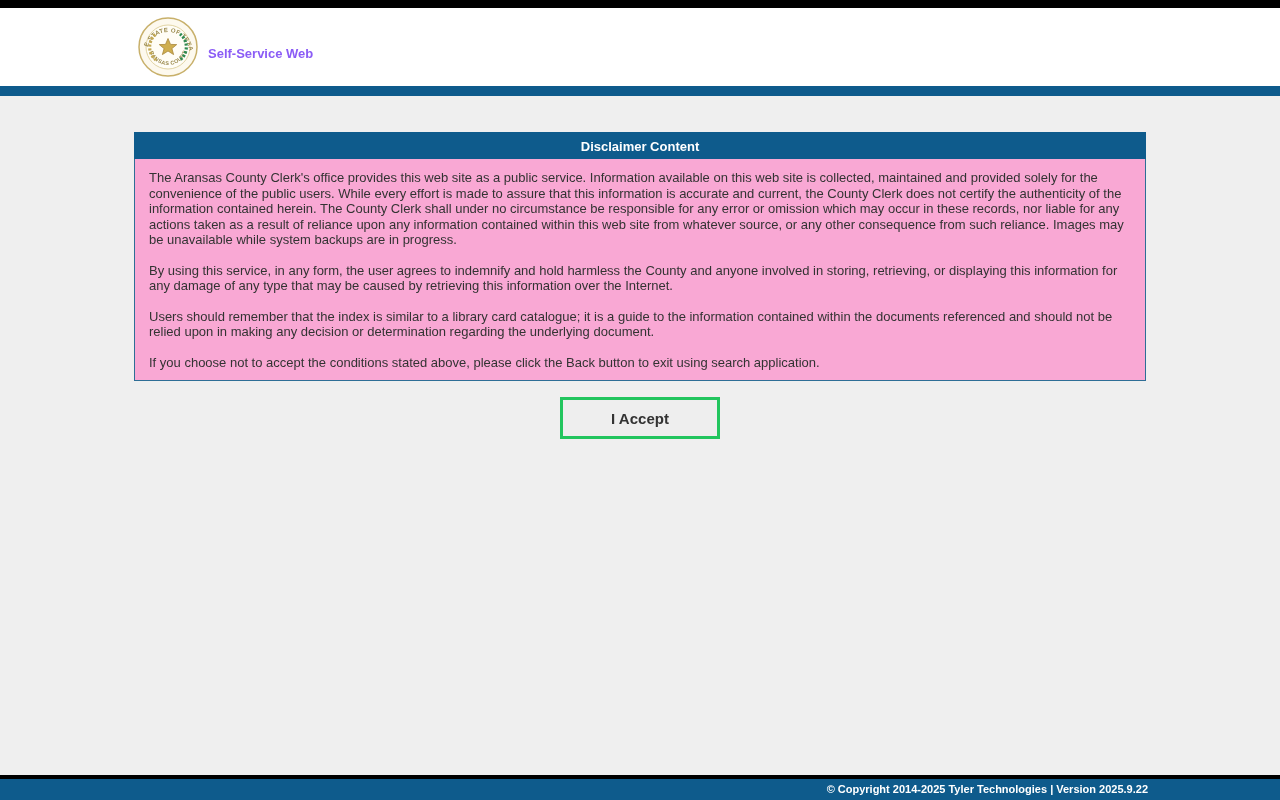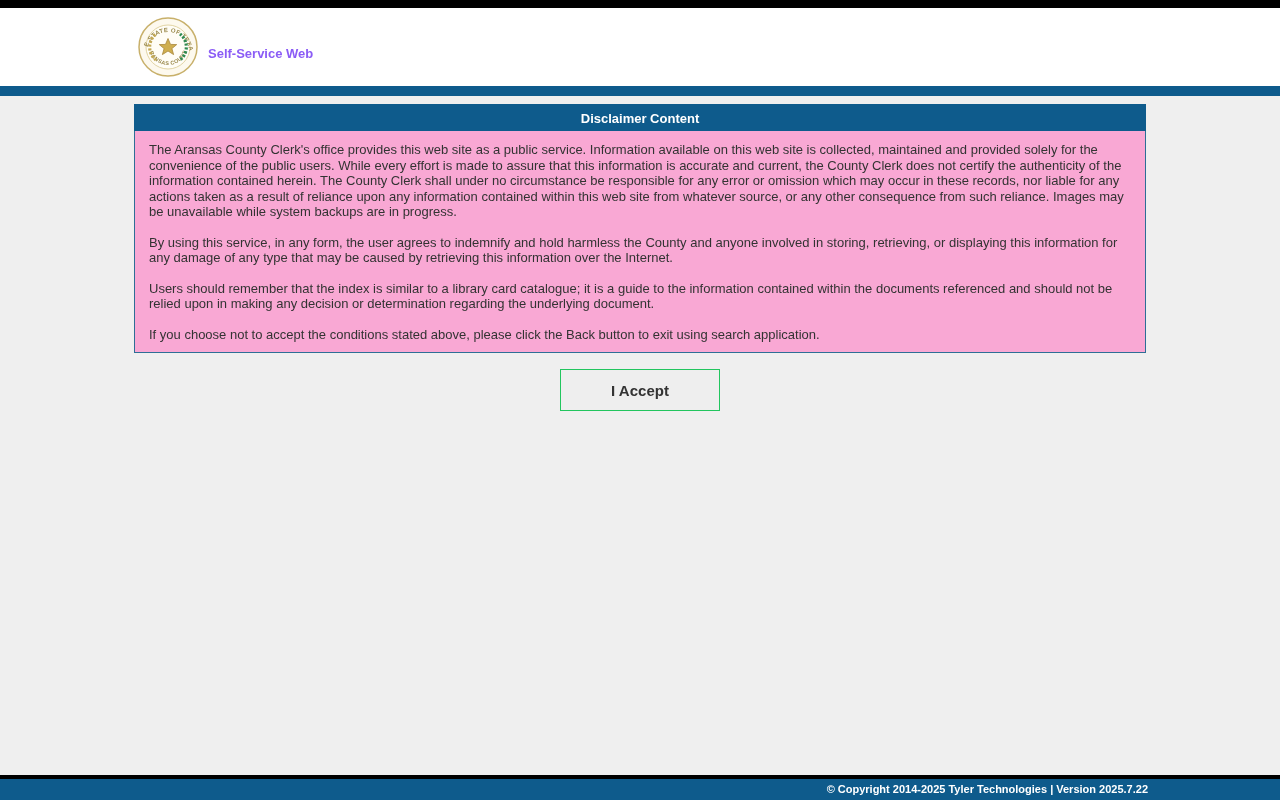--- a/index.html
+++ b/index.html
@@ -30,21 +30,21 @@
     line-height: 22px;
   }
   .header-subtitle {
     color: #8b5cf6;
     font-size: 13px;
     font-weight: bold;
     margin-top: 12px;
   }
   .blue-bar { height: 10px; background: #0e5b8c; }
 
-  .main-area { padding-top: 8px; }
+  .main-area { padding-top: 8px; margin-top: 28px; }
   .panel { width: 1012px; margin: 0 auto; }
   .panel-header {
     background: #0e5b8c;
     border: 1px solid #0e5b8c;
     color: #ffffff;
     font-size: 13px;
     font-weight: bold;
     text-align: center;
     height: 27px;
     line-height: 27px;
@@ -60,21 +60,21 @@
   }
   .panel-body p { margin: 0 0 15px 0; }
   .panel-body p:last-child { margin-bottom: 0; }
 
   .accept-btn {
     display: block;
     margin: 16px auto 0 auto;
     width: 160px;
     height: 42px;
     background: #eeeeee;
-    border: 1px solid #22c55e;
+    border: 3px solid #22c55e;
     color: #333333;
     font-family: "Liberation Sans", sans-serif;
     font-size: 15px;
     font-weight: bold;
     cursor: pointer;
   }
 
   .app-footer {
     position: fixed;
     left: 0;
@@ -132,15 +132,15 @@
       <p>Users should remember that the index is similar to a library card catalogue; it is a guide to the information contained within the documents referenced and should not be relied upon in making any decision or determination regarding the underlying document.</p>
       <p>If you choose not to accept the conditions stated above, please click the Back button to exit using search application.</p>
     </div>
   </section>
   <button class="accept-btn">I Accept</button>
 </main>
 
 <footer class="app-footer">
   <div class="footer-black-bar"></div>
   <div class="footer-blue-bar">
-    <span>© Copyright 2014-2025 Tyler Technologies | Version 2025.7.22</span>
+    <span>© Copyright 2014-2025 Tyler Technologies | Version 2025.9.22</span>
   </div>
 </footer>
 
 </body></html>

